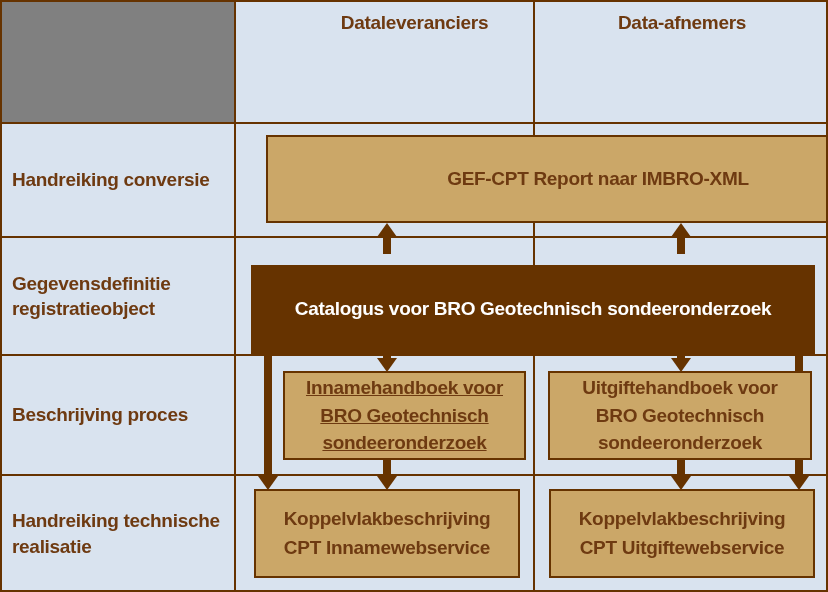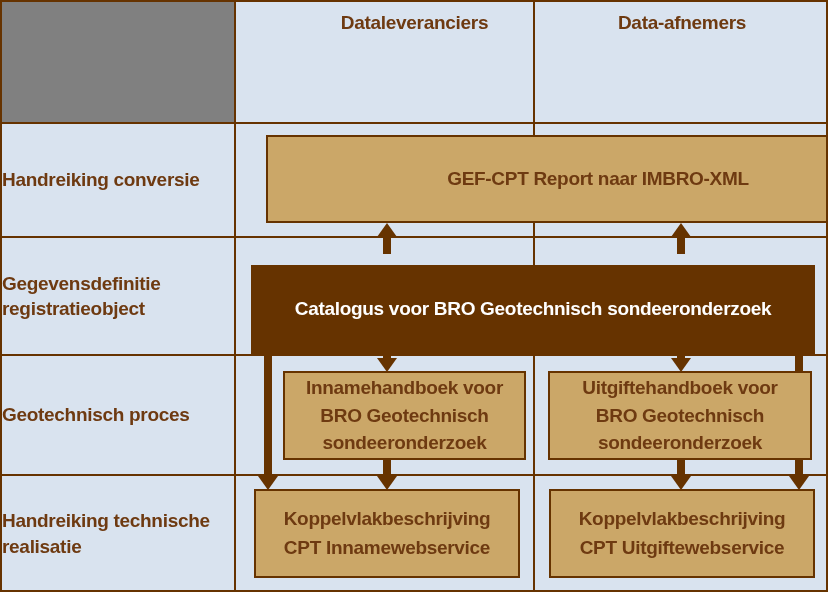--- a/index.html
+++ b/index.html
@@ -28,21 +28,21 @@
   .col-header {
     position: absolute; top: 0; padding-top: 10px;
     text-align: center;
     font-size: 19px; letter-spacing: -0.3px;
     color: var(--text-brown, #6e3a11);
   }
 
   .row-header {
     position: absolute; left: 0; width: 233px;
     display: flex; align-items: center;
-    padding-left: 0; padding-right: 6px;
+    padding-left: 10px; padding-right: 6px;
     font-size: 19px; line-height: 1.32; letter-spacing: -0.3px;
     color: var(--text-brown, #6e3a11);
     white-space: pre-line;
   }
 
   .box {
     position: absolute;
     display: flex; align-items: center; justify-content: center;
     text-align: center;
     font-size: 19px; line-height: 1.5; letter-spacing: -0.3px;
@@ -117,37 +117,37 @@
   </div>
   <div class="arrow down" style="left:787px; top:339px; height:149px;">
     <div class="shaft"></div>
     <div class="head"></div>
   </div>
 
   <div class="box tan" style="left:264px; top:133px; width:664px; height:88px;">GEF-CPT Report naar IMBRO-XML</div>
 
   <div class="box dark" style="left:249px; top:251px; width:564px; height:89px;margin-top:12px;">Catalogus voor BRO Geotechnisch sondeeronderzoek</div>
 
-  <div class="box tan" style="left:281px; top:369px; width:243px; height:89px; line-height:1.45;">Innamehandboek voor
+  <div class="box tan" style="left:281px; top:369px; width:243px; height:89px; line-height:1.45;text-decoration:underline;">Innamehandboek voor
 BRO Geotechnisch
 sondeeronderzoek</div>
 
   <div class="box tan" style="left:546px; top:369px; width:264px; height:89px; line-height:1.45;">Uitgiftehandboek voor
 BRO Geotechnisch
 sondeeronderzoek</div>
 
   <div class="box tan" style="left:252px; top:487px; width:266px; height:89px;">Koppelvlakbeschrijving
 CPT Innamewebservice</div>
 
   <div class="box tan" style="left:547px; top:487px; width:266px; height:89px;">Koppelvlakbeschrijving
 CPT Uitgiftewebservice</div>
 
   <div class="col-header" style="left:233px; width:359px;">Dataleveranciers</div>
   <div class="col-header" style="left:532px; width:296px;">Data-afnemers</div>
 
   <div class="row-header" style="top:121px; height:114px;">Handreiking conversie</div>
   <div class="row-header" style="top:235px; height:118px;">Gegevensdefinitie
 registratieobject</div>
-  <div class="row-header" style="top:353px; height:120px;">Geotechnisch proces</div>
+  <div class="row-header" style="top:353px; height:120px;">Beschrijving proces</div>
   <div class="row-header" style="top:473px; height:117px;">Handreiking technische
 realisatie</div>
 
 </div>
 
 </body></html>

